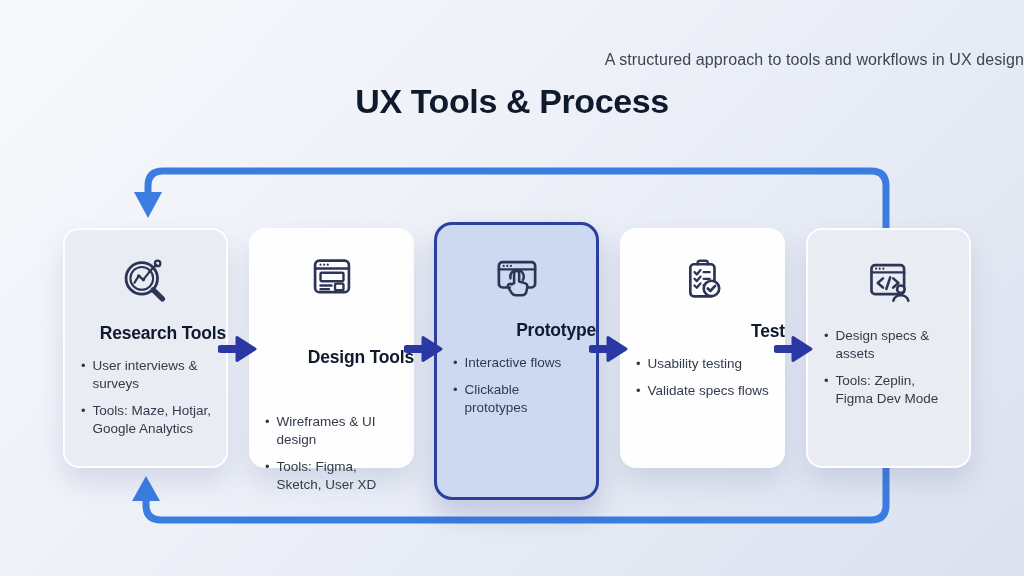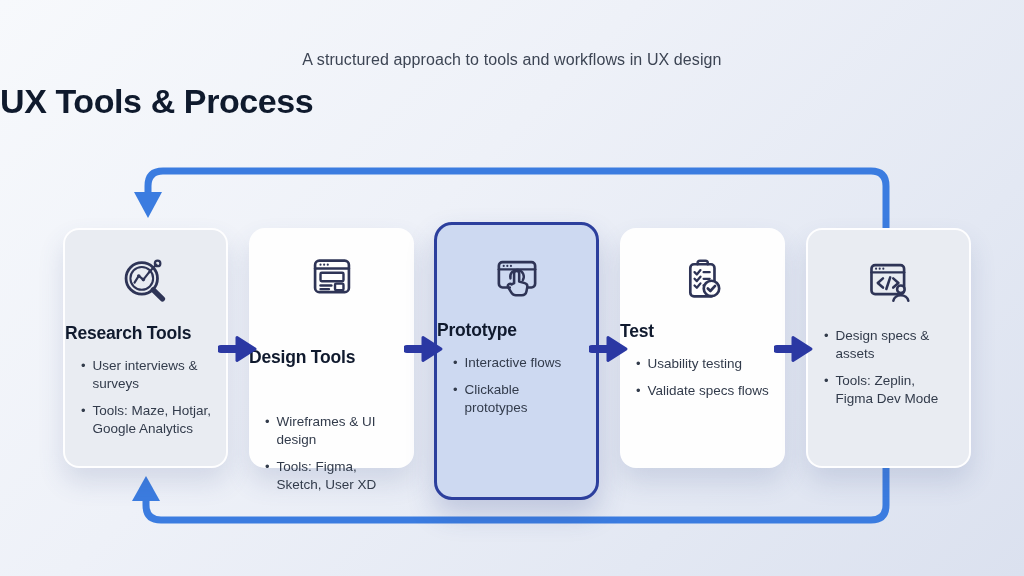--- a/index.html
+++ b/index.html
@@ -8,25 +8,25 @@
 
   .stage {
     position:relative; width:1024px; height:576px;
     background:linear-gradient(135deg,#f7f9fc 0%, #eef1f8 40%, #e3e8f3 75%, #dbe1ef 100%);
     overflow:hidden;
   }
 
   
   .subtitle {
     position:absolute; top:51px; left:0; width:1024px;
-    text-align:center; font-size:16px; color:#3d4554; letter-spacing:.1px;
+    text-align:right; font-size:16px; color:#3d4554; letter-spacing:.1px;
   }
   .title {
     position:absolute; top:82px; left:0; width:1024px;
-    font-size:34px; font-weight:800; color:#0f1a2d;
+    text-align:center; font-size:34px; font-weight:800; color:#0f1a2d;
     letter-spacing:-.4px;
   }
 
   
   .loop-svg { position:absolute; top:0; left:0; z-index:1; }
 
   .loop-badge {
     position:absolute; left:368px; top:153px; width:296px; height:36px; z-index:3;
     background:#f9fafd; border:1px solid #e6eaf1; border-radius:9px;
     box-shadow:0 3px 7px rgba(45,65,110,.12);
@@ -52,21 +52,21 @@
     background:#cdd9f1; border:3px solid #2c3f9d; border-radius:18px;
     box-shadow:0 14px 28px rgba(50,70,140,.22);
   }
   .card-1 { left:63px; }  .card-2 { left:249px;gap:32px; } .card-3 { left:434px; }
   .card-4 { left:620px; } .card-5 { left:806px; }
 
   .card-icon { height:64px; margin-top:20px; display:flex; align-items:center; justify-content:center; }
   .card.highlight .card-icon { margin-top:22px; }
 
   .card-title {
-    margin-top:9px; text-align:left;
+    margin-top:9px; text-align:right;
     font-size:17.5px; font-weight:700; color:#101a2e; letter-spacing:-.2px;
   }
   .card-bullets { list-style:none; margin:13px 14px 0 16px; }
   .card-bullets li {
     display:flex; gap:7px; margin-bottom:9px;
     font-size:13.5px; line-height:1.33; color:#323b4b;
   }
   .card-bullets .dot { flex:0 0 auto; font-size:13px; line-height:1.38; }
 
   

